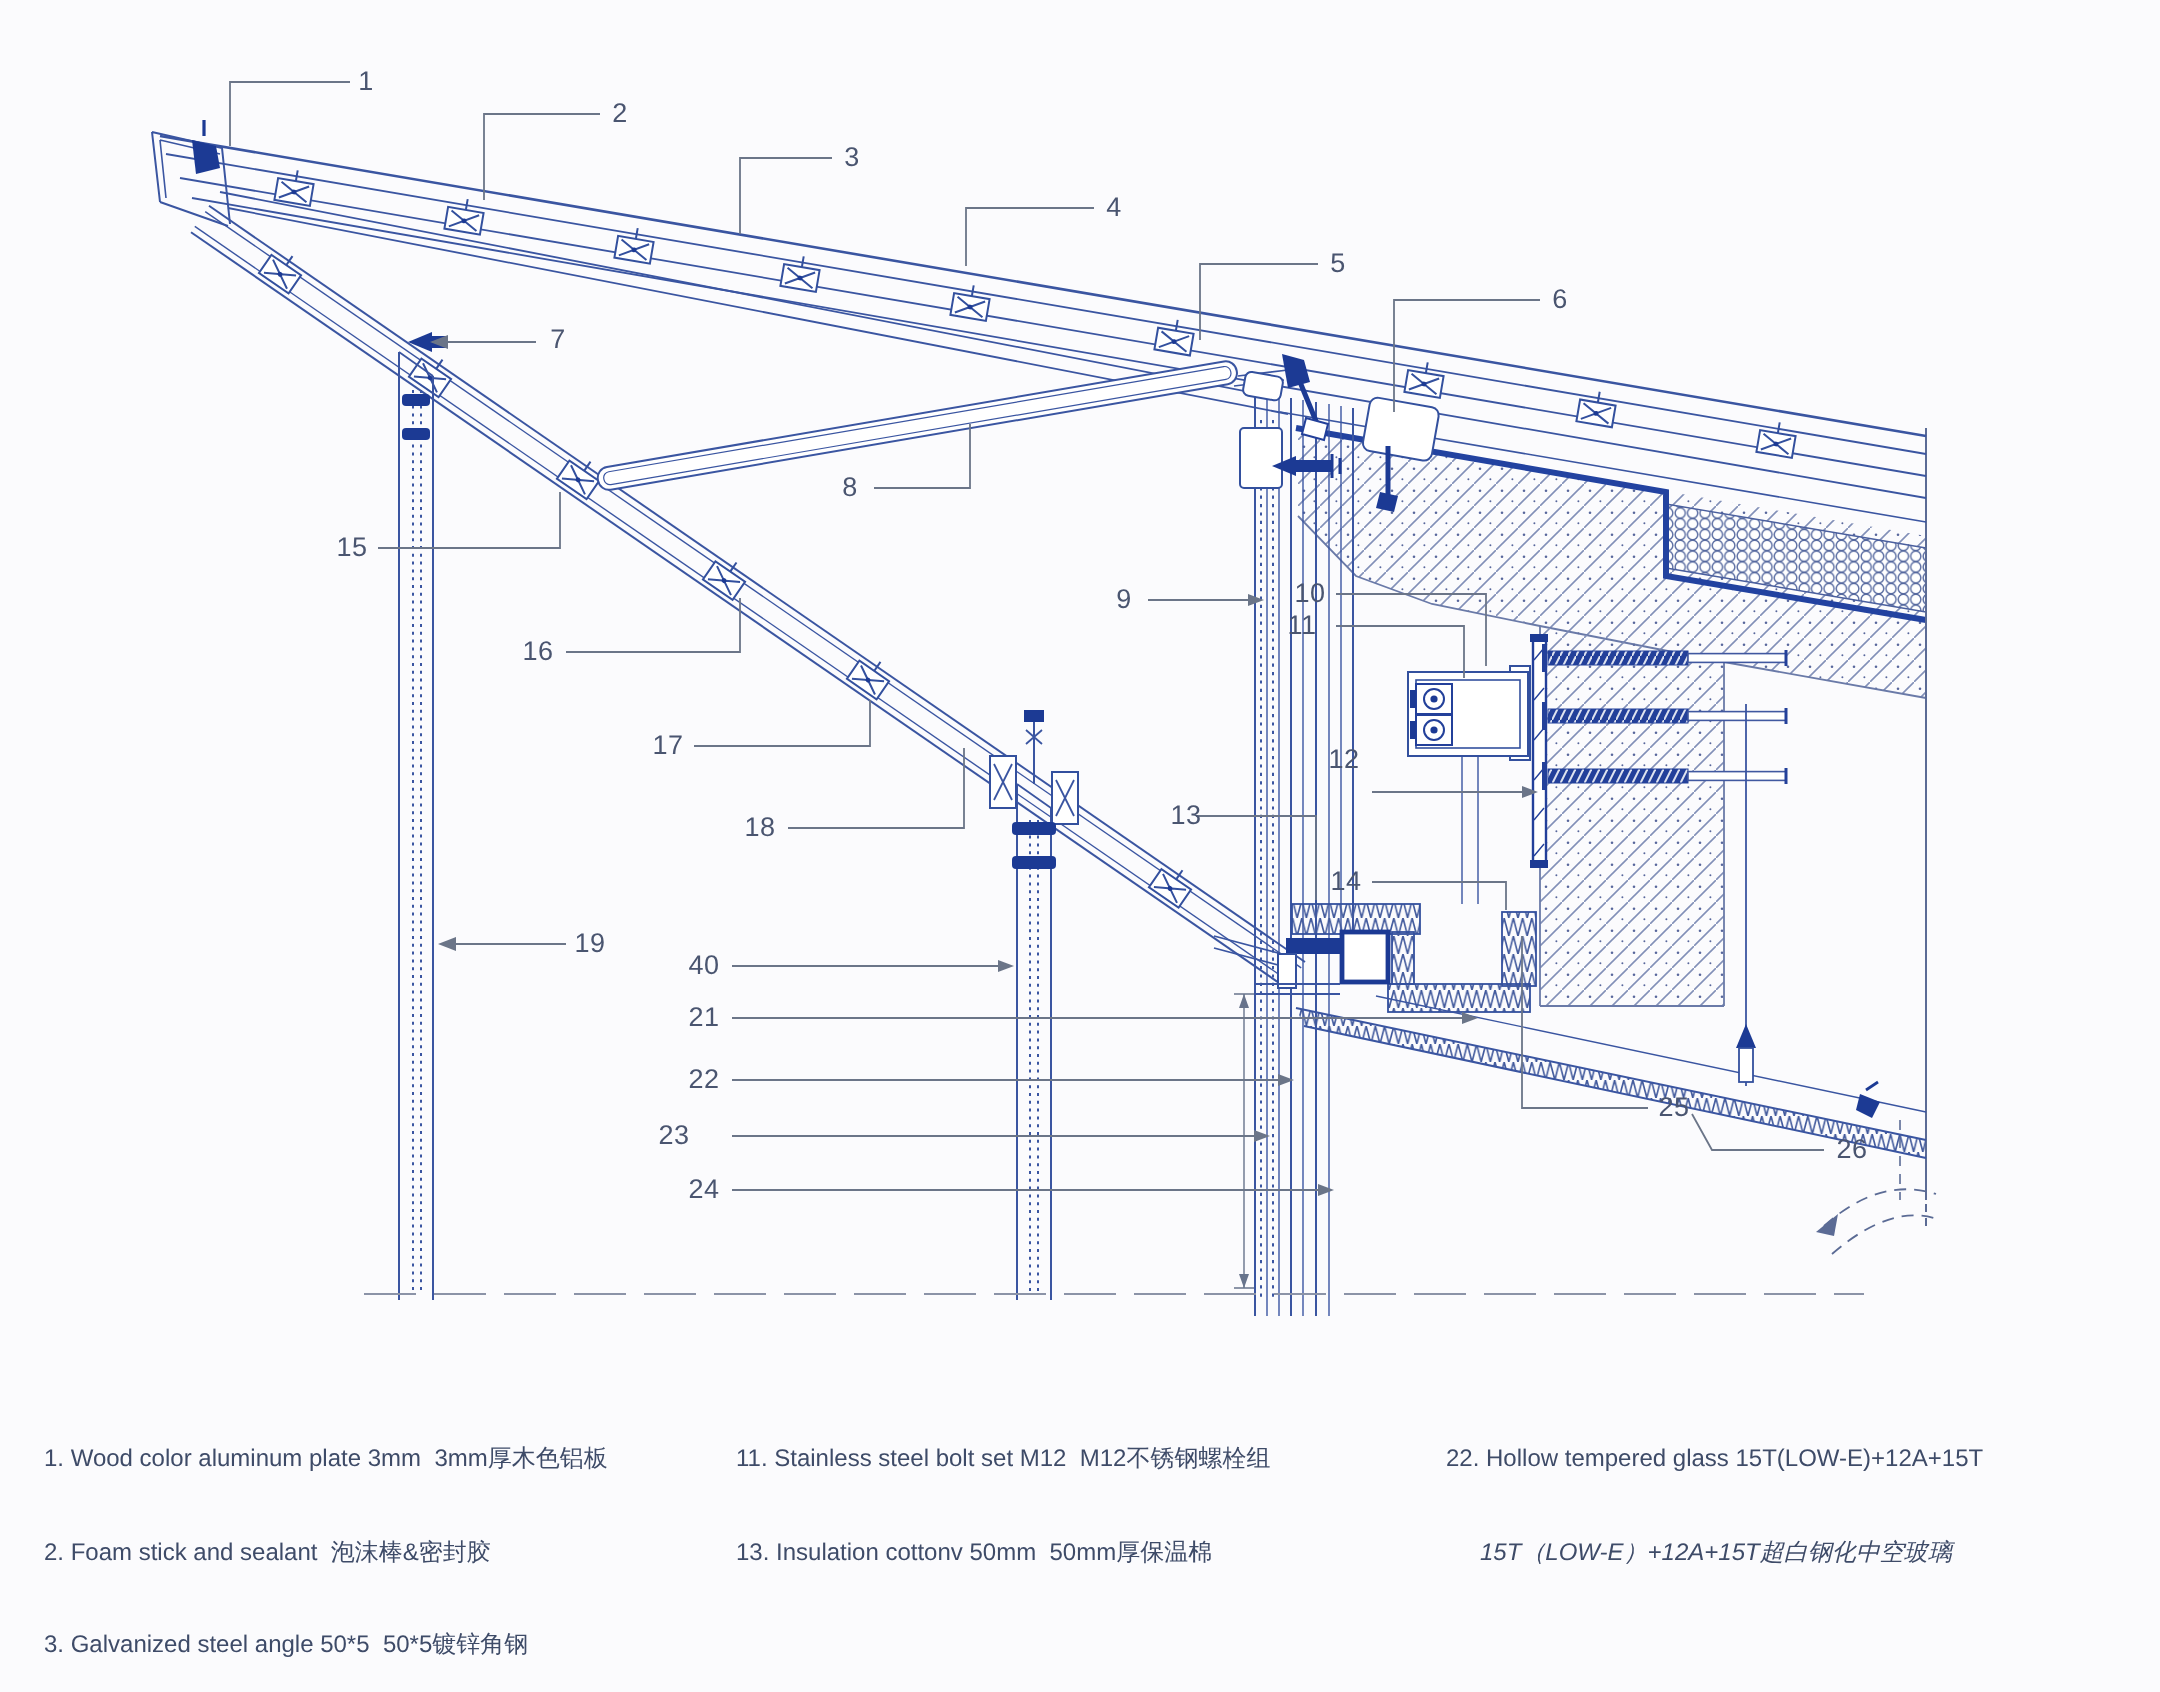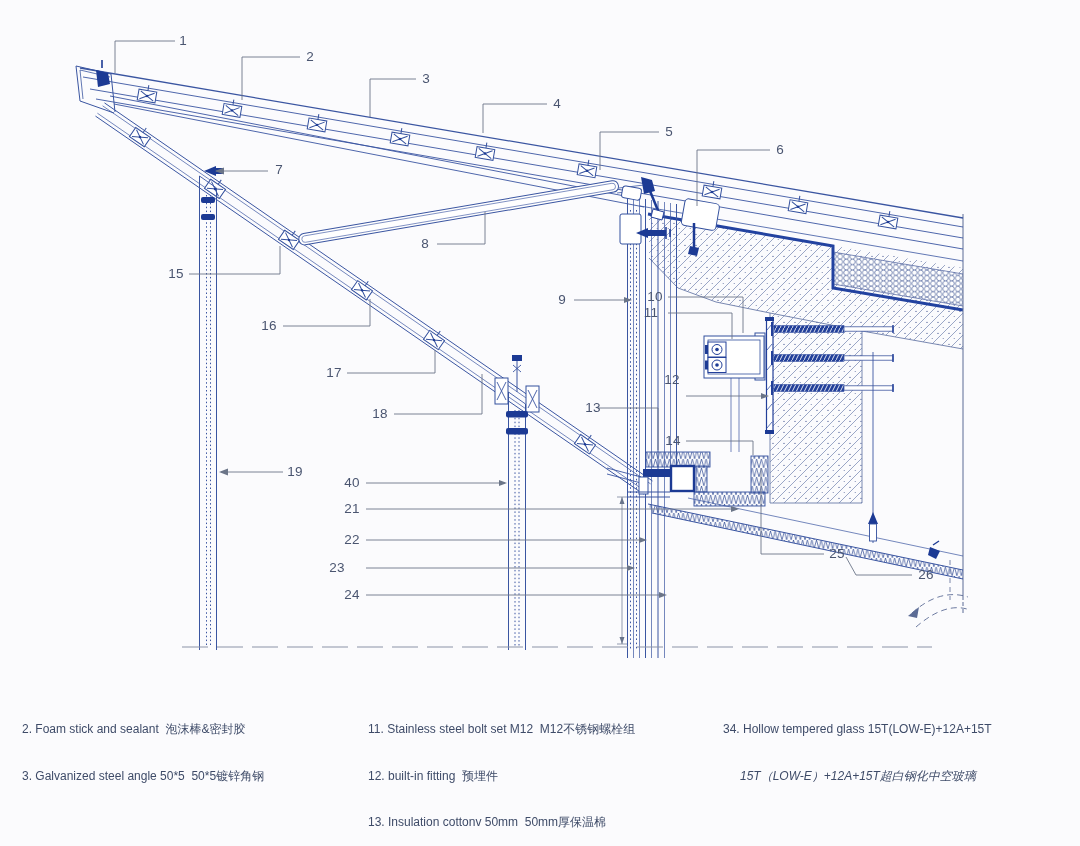--- a/index.html
+++ b/index.html
@@ -285,43 +285,43 @@
 <div class="co" style="left:280px;top:464px">19</div>
 <div class="co" style="left:337px;top:475px">40</div>
 <div class="co" style="left:337px;top:501px">21</div>
 <div class="co" style="left:337px;top:532px">22</div>
 <div class="co" style="left:322px;top:560px">23</div>
 <div class="co" style="left:337px;top:587px">24</div>
 <div class="co" style="left:822px;top:546px">25</div>
 <div class="co" style="left:911px;top:567px">26</div>
 
 <div class="legend" id="col1">
+  <div class="lg">1. Wood color aluminum plate 3mm  3mm厚木色铝板</div>
   <div class="lg">2. Foam stick and sealant  泡沫棒&amp;密封胶</div>
   <div class="lg">3. Galvanized steel angle 50*5  50*5镀锌角钢</div>
   
   
   
   
   
   
   
 </div>
 <div class="legend" id="col2">
   <div class="lg">11. Stainless steel bolt set M12  M12不锈钢螺栓组</div>
-  <div class="lg">12. built-in fitting  预埋件</div>
   <div class="lg">13. Insulation cottonv 50mm  50mm厚保温棉</div>
   
   
   
   
   
   
   
 </div>
 <div class="legend" id="col3">
-  <div class="lg">34. Hollow tempered glass 15T(LOW-E)+12A+15T</div>
+  <div class="lg">22. Hollow tempered glass 15T(LOW-E)+12A+15T</div>
   <div class="lg indent">15T（LOW-E）+12A+15T超白钢化中空玻璃</div>
   
   
   
   
   
 </div>
 
 </body></html>

